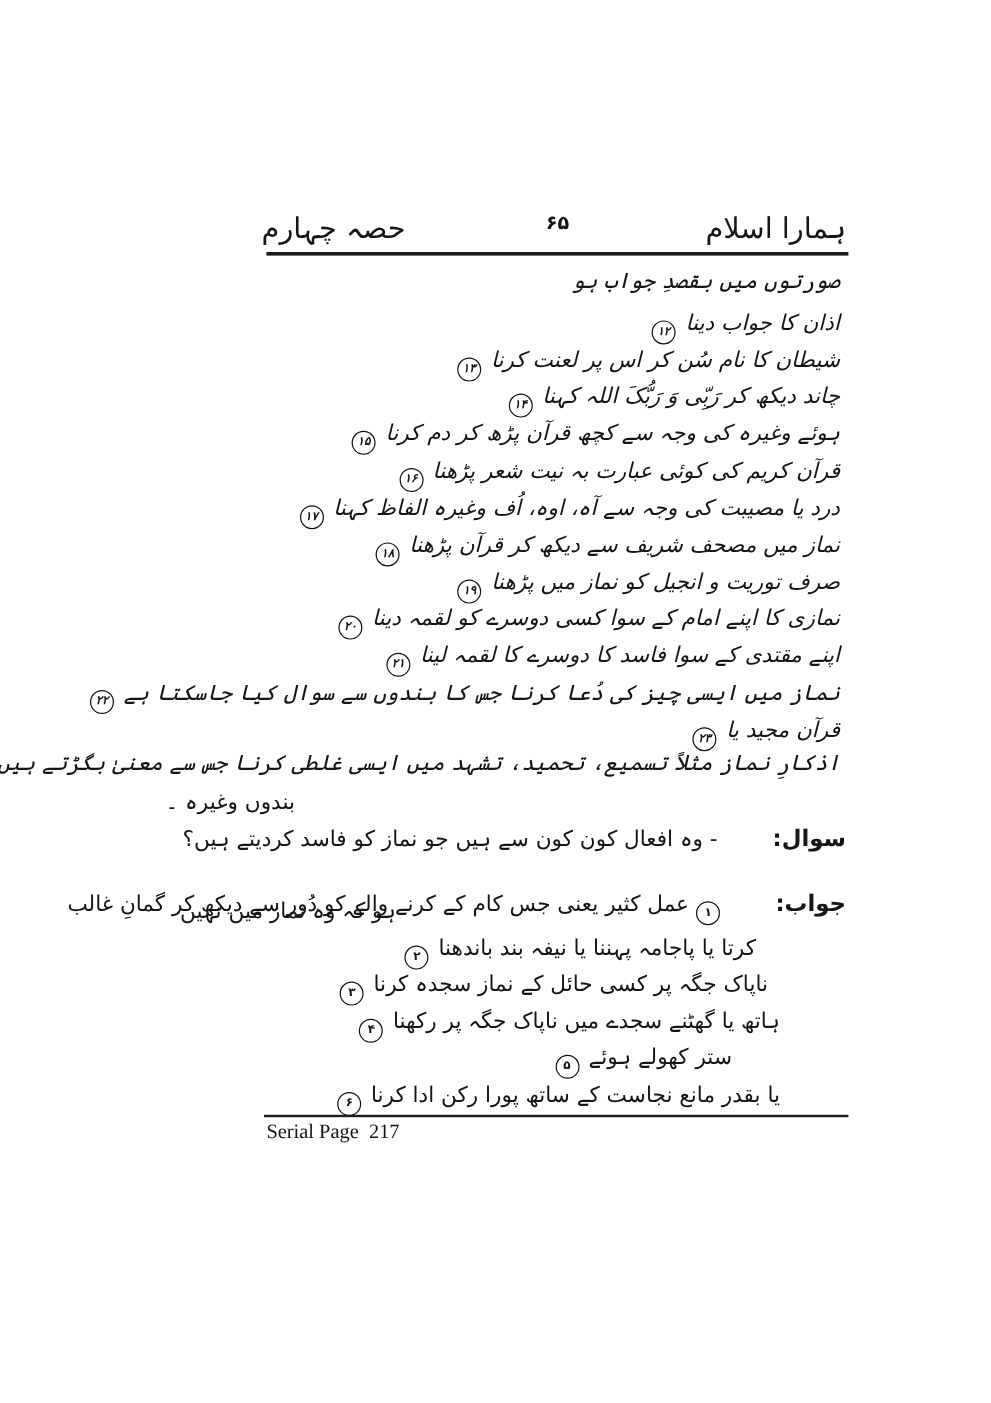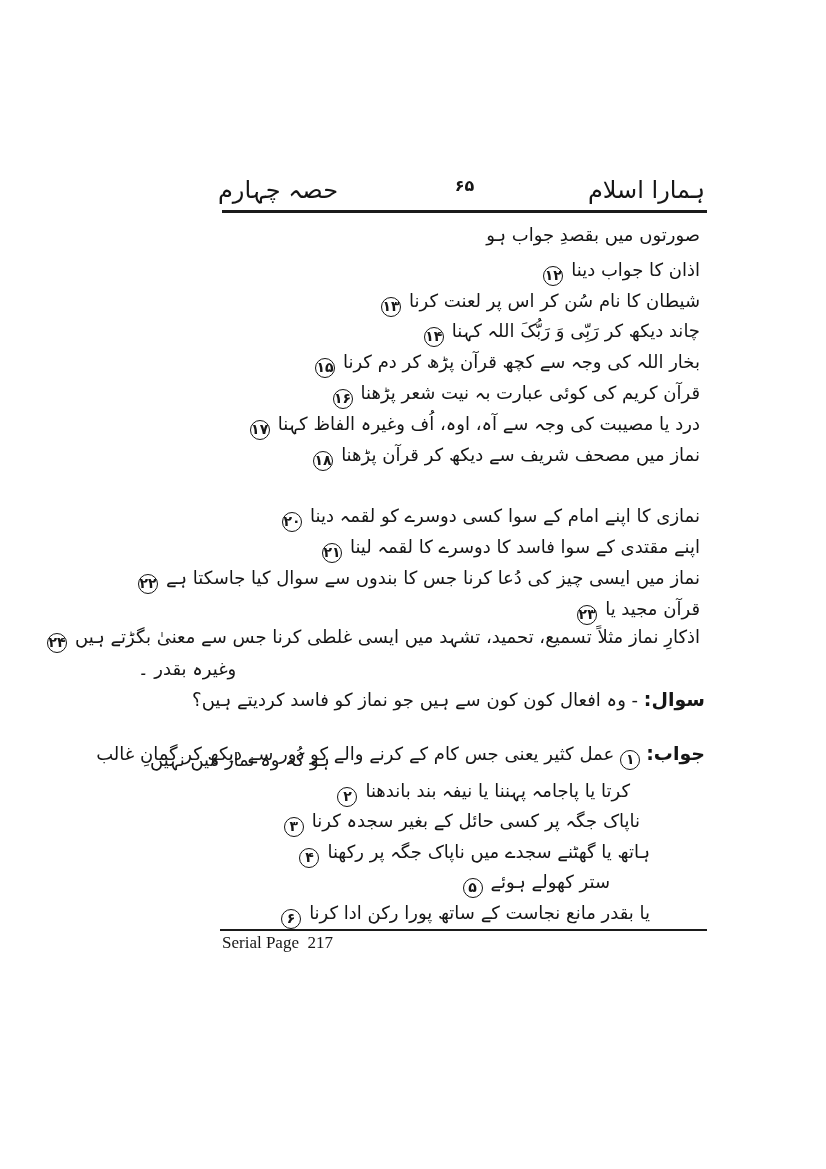--- a/index.html
+++ b/index.html
@@ -7,64 +7,65 @@
         font-family:"DejaVu Sans",sans-serif;color:#161616;}
   
   .hdr{position:absolute;top:176px;height:32px;font-size:24px;white-space:nowrap;direction:rtl;}
   .hdr.book{right:121px;}
   .hdr.part{left:218px;}
   .hdr.pgnum{left:222px;width:485px;text-align:center;font-weight:bold;font-size:16px;direction:rtl;}
   .rule-top{position:absolute;top:210px;left:222px;width:485px;border-top:3px solid #1b1b1b;}
   .rule-bottom{position:absolute;top:929px;left:220px;width:487px;border-top:2px solid #1b1b1b;}
   
   .ln{position:absolute;direction:rtl;white-space:nowrap;font-size:18px;line-height:26px;}
-  .r{right:126px;text-align:right;}
+  .r{right:126px;text-align:right;font-style:italic;}
   .rq{right:121px;text-align:right;}
   .num{display:inline-block;box-sizing:border-box;width:20px;height:20px;border:1.4px solid #111;
-       border-radius:50%;font-size:14px;line-height:17px;text-align:center;vertical-align:-4px;
+       border-radius:50%;font-size:10px;line-height:17px;text-align:center;vertical-align:-4px;
        margin-inline-start:8px;font-weight:bold;direction:rtl;}
   .num.inl{margin-inline-start:6px;margin-inline-end:6px;}
-  .lbl{font-weight:bold;font-size:19px;}
+  .lbl{font-weight:bold;font-size:19px;margin-left:40px;}
   .footer{position:absolute;top:933px;left:222px;font-family:"Liberation Serif",serif;
           font-size:17px;white-space:pre;direction:ltr;}
 </style>
 </head>
 <body>
 
 <div class="page">
 
   <div class="hdr book">ہمارا اسلام</div>
   <div class="hdr pgnum">۶۵</div>
   <div class="hdr part">حصہ چہارم</div>
   <div class="rule-top"></div>
 
   <div class="ln r" style="top:222px">صورتوں میں بقصدِ جواب ہو</div>
 
   <div class="ln r" style="top:257px"><span>اذان کا جواب دینا</span><span class="num">۱۲</span></div>
   <div class="ln r" style="top:288px"><span>شیطان کا نام سُن کر اس پر لعنت کرنا</span><span class="num">۱۳</span></div>
   <div class="ln r" style="top:318px"><span>چاند دیکھ کر رَبِّی وَ رَبُّکَ اللہ کہنا</span><span class="num">۱۴</span></div>
-  <div class="ln r" style="top:349px"><span>بخار اللہ کی وجہ سے کچھ قرآن پڑھ کر دم کرنا</span><span class="num">۱۵</span></div>
+  <div class="ln r" style="top:349px"><span>ہوئے وغیرہ کی وجہ سے کچھ قرآن پڑھ کر دم کرنا</span><span class="num">۱۵</span></div>
   <div class="ln r" style="top:380px"><span>قرآن کریم کی کوئی عبارت بہ نیت شعر پڑھنا</span><span class="num">۱۶</span></div>
   <div class="ln r" style="top:411px"><span>درد یا مصیبت کی وجہ سے آہ، اوہ، اُف وغیرہ الفاظ کہنا</span><span class="num">۱۷</span></div>
   <div class="ln r" style="top:442px"><span>نماز میں مصحف شریف سے دیکھ کر قرآن پڑھنا</span><span class="num">۱۸</span></div>
+  <div class="ln r" style="top:473px"><span>صرف توریت و انجیل کو نماز میں پڑھنا</span><span class="num">۱۹</span></div>
   <div class="ln r" style="top:503px"><span>نمازی کا اپنے امام کے سوا کسی دوسرے کو لقمہ دینا</span><span class="num">۲۰</span></div>
   <div class="ln r" style="top:534px"><span>اپنے مقتدی کے سوا فاسد کا دوسرے کا لقمہ لینا</span><span class="num">۲۱</span></div>
   <div class="ln r" style="top:565px"><span>نماز میں ایسی چیز کی دُعا کرنا جس کا بندوں سے سوال کیا جاسکتا ہے</span><span class="num">۲۲</span></div>
   <div class="ln r" style="top:596px"><span>قرآن مجید یا</span><span class="num">۲۳</span></div>
   <div class="ln r" style="top:624px"><span>اذکارِ نماز مثلاً تسمیع، تحمید، تشہد میں ایسی غلطی کرنا جس سے معنیٰ بگڑتے ہیں</span><span class="num">۲۴</span></div>
 
-  <div class="ln" style="top:656px;left:138px">وغیرہ بقدر ۔</div>
+  <div class="ln" style="top:656px;left:138px">بندوں وغیرہ ۔</div>
 
   <div class="ln rq" style="top:686px"><span class="lbl">سوال:</span> <span>- وہ افعال کون کون سے ہیں جو نماز کو فاسد کردیتے ہیں؟</span></div>
 
   <div class="ln rq" style="top:740px"><span class="lbl">جواب:</span><span class="num inl">۱</span><span>عمل کثیر یعنی جس کام کے کرنے والے کو دُور سے دیکھ کر گمانِ غالب</span></div>
   <div class="ln" style="top:747px;left:150px">ہو کہ وہ نماز میں نہیں</div>
 
   <div class="ln" style="top:778px;right:196px"><span>کرتا یا پاجامہ پہننا یا نیفہ بند باندھنا</span><span class="num">۲</span></div>
-  <div class="ln" style="top:808px;right:186px"><span>ناپاک جگہ پر کسی حائل کے بغیر سجدہ کرنا</span><span class="num">۳</span></div>
+  <div class="ln" style="top:808px;right:186px"><span>ناپاک جگہ پر کسی حائل کے نماز سجدہ کرنا</span><span class="num">۳</span></div>
   <div class="ln" style="top:839px;right:176px"><span>ہاتھ یا گھٹنے سجدے میں ناپاک جگہ پر رکھنا</span><span class="num">۴</span></div>
   <div class="ln" style="top:869px;right:216px"><span>ستر کھولے ہوئے</span><span class="num">۵</span></div>
   <div class="ln" style="top:900px;right:176px"><span>یا بقدر مانع نجاست کے ساتھ پورا رکن ادا کرنا</span><span class="num">۶</span></div>
 
   <div class="rule-bottom"></div>
   <div class="footer">Serial Page  217</div>
 
 </div>
 
 </body></html>

